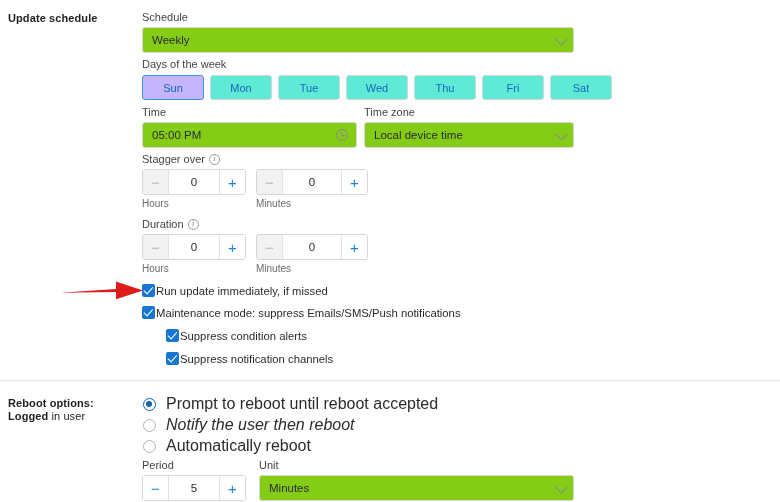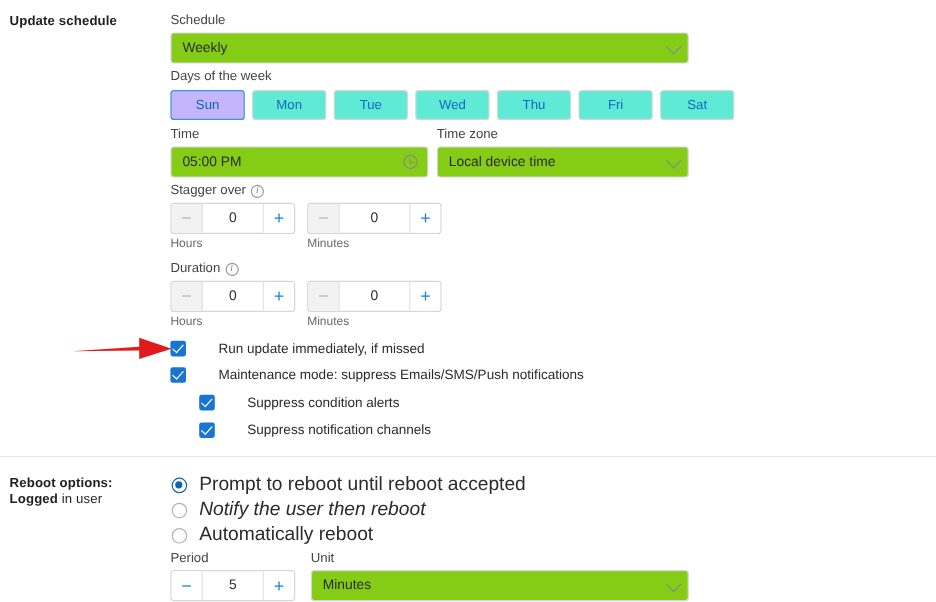--- a/index.html
+++ b/index.html
@@ -141,21 +141,21 @@
     font-style: italic;
     color: #7a7a7a;
     font-family: "Liberation Serif", serif;
   }
 
   
   .ck-row {
     position: absolute;
     display: flex;
     align-items: center;
-    gap: 27px;
+    gap: 1px;
     font-size: 11.3px;
     color: #2b2b2b;
     white-space: nowrap;
   }
   .ck {
     width: 13px; height: 13px;
     border-radius: 2px;
     background: #1876d2;
     position: relative;
     flex: none;

